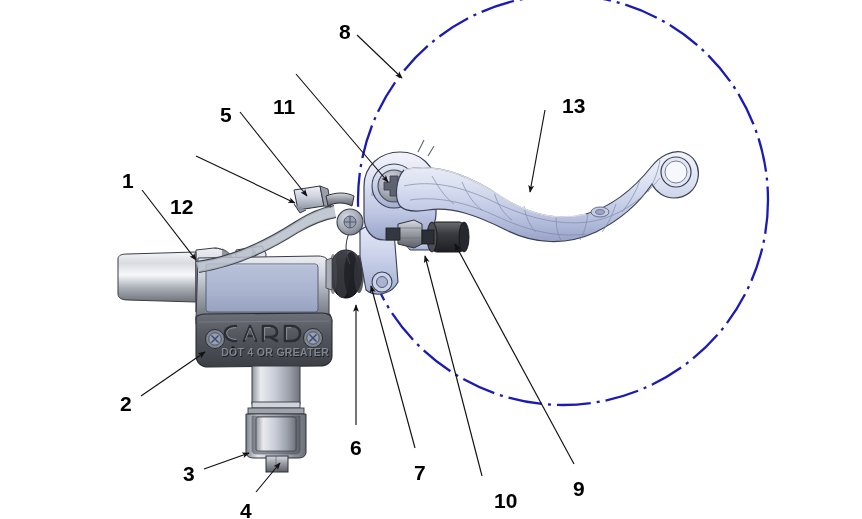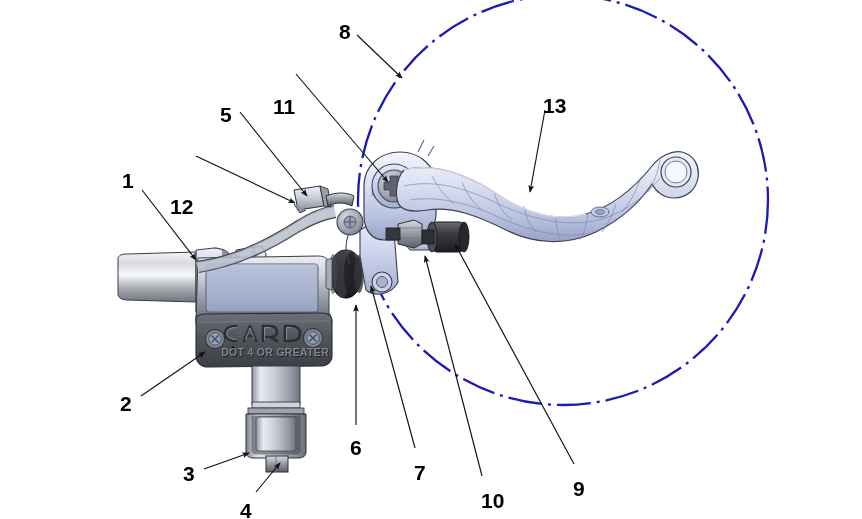--- a/index.html
+++ b/index.html
@@ -277,19 +277,19 @@
   <div id="callouts">
       <div class="callout" style="left: 122px; top: 170px;">1</div>
       <div class="callout" style="left: 120px; top: 393px;">2</div>
       <div class="callout" style="left: 183px; top: 463px;">3</div>
       <div class="callout" style="left: 240px; top: 500px;">4</div>
       <div class="callout" style="left: 220px; top: 104px;">5</div>
       <div class="callout" style="left: 350px; top: 437px;">6</div>
       <div class="callout" style="left: 414px; top: 462px;">7</div>
       <div class="callout" style="left: 339px; top: 21px;">8</div>
       <div class="callout" style="left: 573px; top: 478px;">9</div>
-      <div class="callout" style="left: 481px; top: 490px;">10</div>
+      <div class="callout" style="left: 494px; top: 490px;">10</div>
       <div class="callout" style="left: 273px; top: 48px; margin-top: 48px;">11</div>
       <div class="callout" style="left: 170px; top: 148px; margin-top: 48px;">12</div>
-      <div class="callout" style="left: 543px; top: 95px;">13</div>
+      <div class="callout" style="left: 562px; top: 95px;">13</div>
     </div>
 
 </div>
 
 </body></html>

